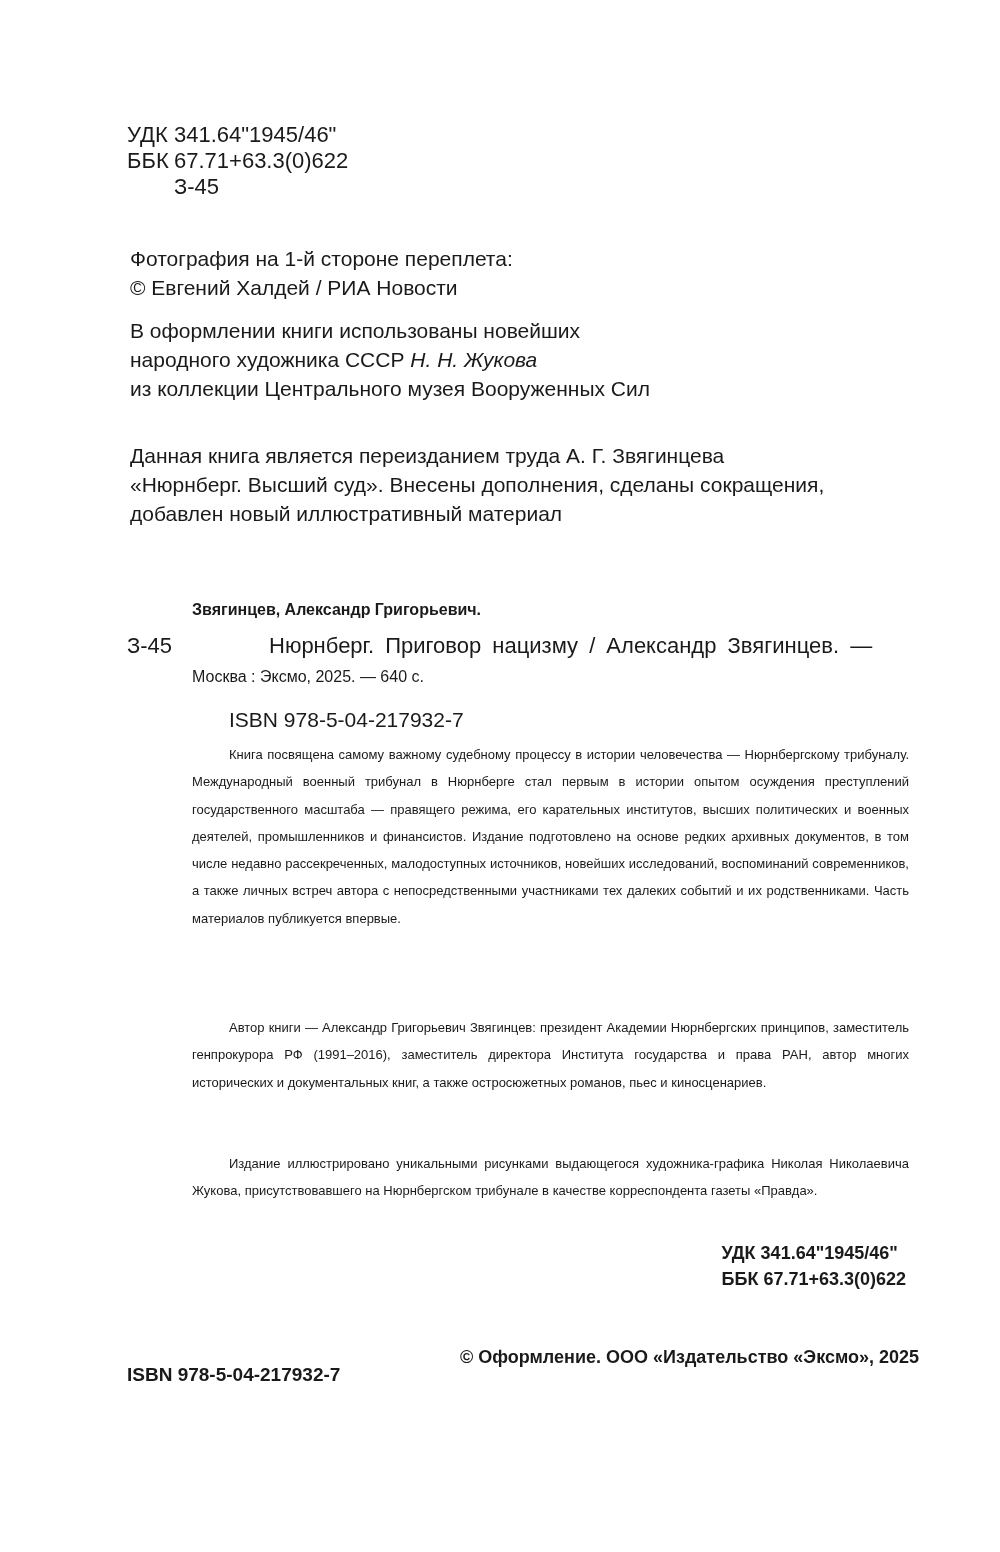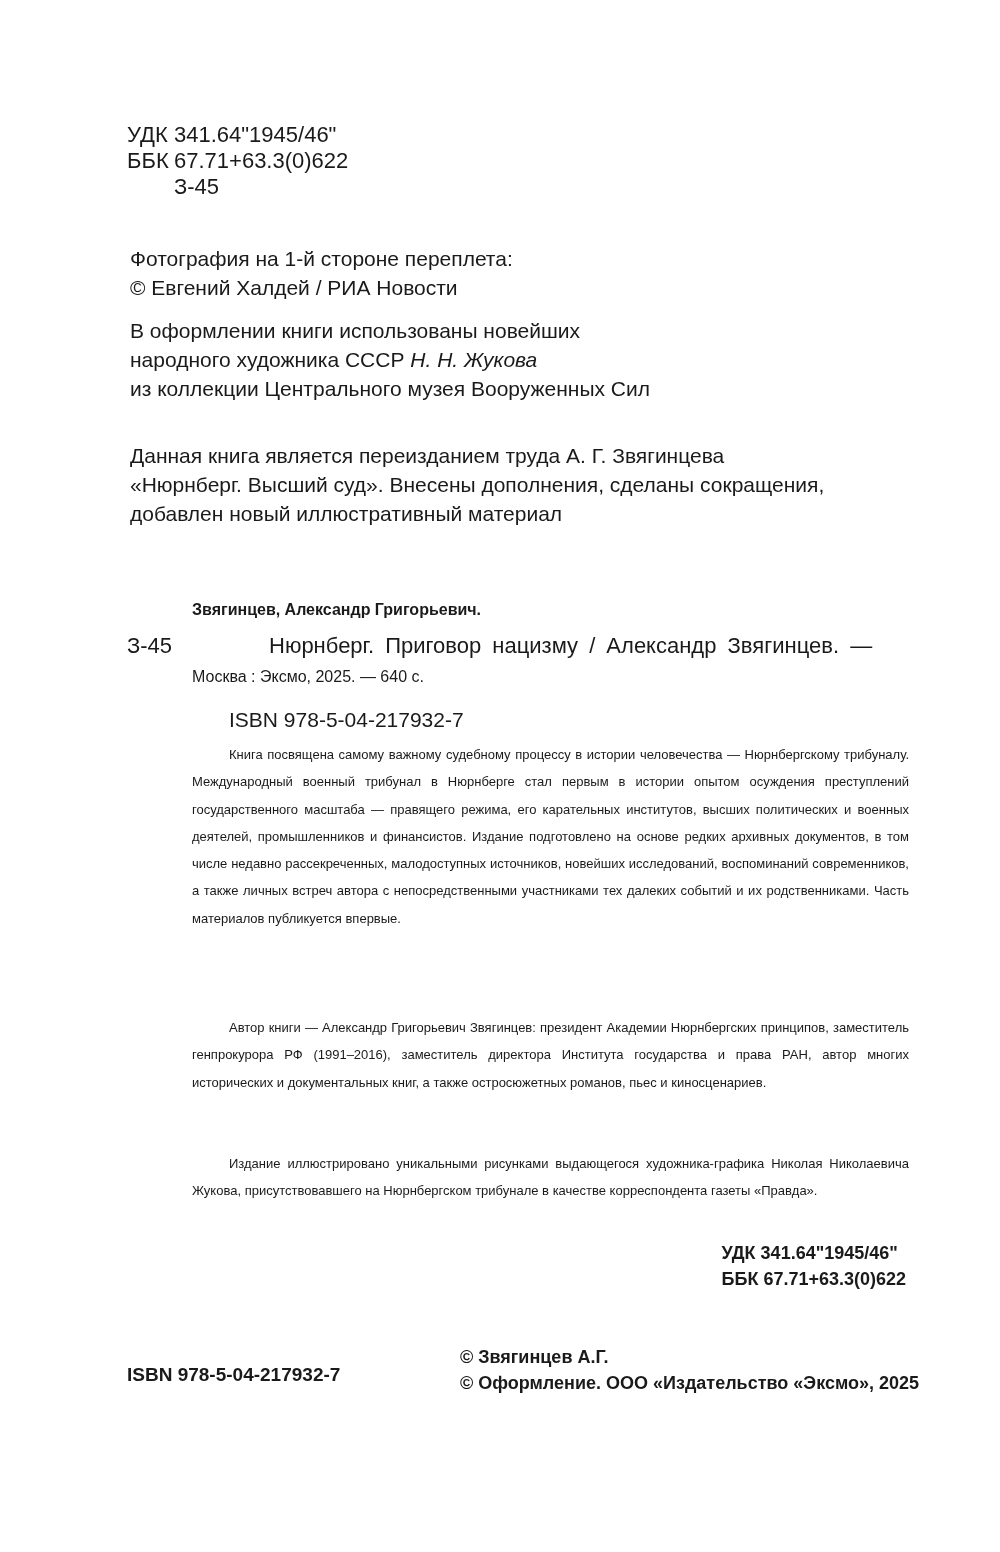--- a/index.html
+++ b/index.html
@@ -94,17 +94,16 @@
   </div>
 
   <div class="bottom-codes">
     <div class="row">УДК 341.64"1945/46"</div>
     <div class="row">ББК 67.71+63.3(0)622</div>
   </div>
 
   <div class="isbn-bottom">ISBN 978-5-04-217932-7</div>
 
   <div class="copyrights">
-    <div class="row">© Звягинцев А.Г.</div>
     <div class="row">© Оформление. ООО «Издательство «Эксмо», 2025</div>
   </div>
 
 </div>
 
 </body></html>

